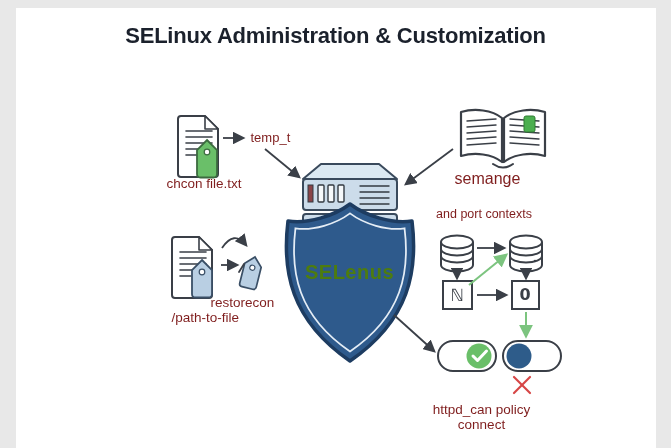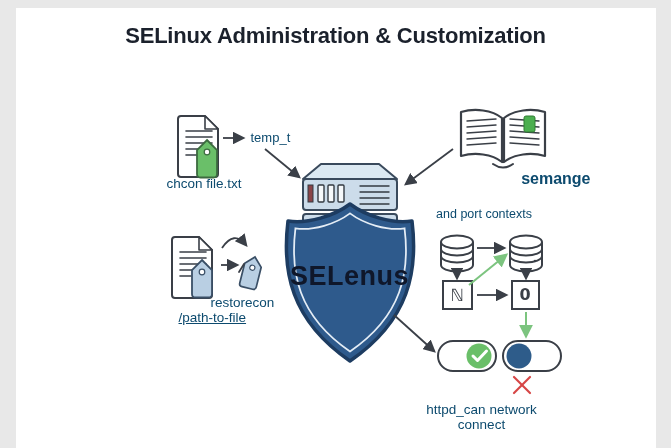--- a/index.html
+++ b/index.html
@@ -7,30 +7,30 @@
     position:relative; width:640px; height:448px; margin:8px auto;
     background:#ffffff; overflow:hidden;
     font-family:"Liberation Sans", sans-serif; color:#23272e;
   }
   .abs { position:absolute; }
   .page-title {
     left:0; right:0; top:15px; text-align:center;
     font-size:22px; font-weight:800; color:#1b212c; letter-spacing:-0.2px;
   }
   svg.layer { position:absolute; left:0; top:0; }
-  .lbl { position:absolute; font-size:13.5px; color:#0c4a6e; white-space:nowrap; }
+  .lbl { position:absolute; font-size:13.5px; color:#7f1d1d; white-space:nowrap; }
   .lbl-temp     { left:235px; top:122px; font-size:13px; }
   .lbl-chcon    { left:151px; top:168px; }
   .lbl-resto1   { left:157px; top:287px;padding-left:38px; }
-  .lbl-resto2   { left:163px; top:302px;text-decoration:underline; }
-  .lbl-semanage { left:400px; top:162px; width:175px; text-align:right; font-weight:700; font-size:16px; }
+  .lbl-resto2   { left:156px; top:302px; }
+  .lbl-semanage { left:400px; top:162px; width:175px; text-align:left; font-weight:400; font-size:16px;padding-left:39px; }
   .lbl-sdesc1   { left:385px; top:184px; width:205px; text-align:center; font-size:12.5px; }
   .lbl-sdesc2   { left:366px; top:199px; width:205px; text-align:center; font-size:12.5px; }
   .lbl-shield   { left:268px; top:253px; width:132px; text-align:center;
-                  font-size:27px; font-weight:800; color:#0f172a; letter-spacing:0.5px; }
+                  font-size:20px; font-weight:800; color:#4d7c0f; letter-spacing:0.5px; }
   .lbl-node-n   { left:427px; top:273px; width:29px; height:28px; text-align:center;
                   font-family:"DejaVu Sans", sans-serif; font-size:17px; line-height:28px; color:#3a3f47; }
   .lbl-node-0   { left:496px; top:273px; width:27px; height:28px; text-align:center;
                   font-family:"DejaVu Sans", sans-serif; font-weight:700; font-size:16px; line-height:28px; color:#3a3f47; }
   .lbl-ftp      { left:431px; top:368px; font-weight:600; }
   .lbl-httpd1   { left:396px; top:394px; width:140px; text-align:center; }
   .lbl-httpd2   { left:396px; top:409px; width:140px; text-align:center; }
 </style>
 </head>
 <body>
@@ -185,16 +185,16 @@
 
   <div class="lbl lbl-temp">temp_t</div>
   <div class="lbl lbl-chcon">chcon file.txt</div>
   <div class="lbl lbl-resto1">restorecon</div>
   <div class="lbl lbl-resto2">/path-to-file</div>
   <div class="lbl lbl-shield">SELenus</div>
   <div class="lbl lbl-semanage">semange</div>
   <div class="lbl lbl-sdesc2">and port contexts</div>
   <div class="lbl lbl-node-n">ℕ</div>
   <div class="lbl lbl-node-0">0</div>
-  <div class="lbl lbl-httpd1">httpd_can network</div>
+  <div class="lbl lbl-httpd1">httpd_can policy</div>
   <div class="lbl lbl-httpd2">connect</div>
 
 </div>
 
 </body></html>

